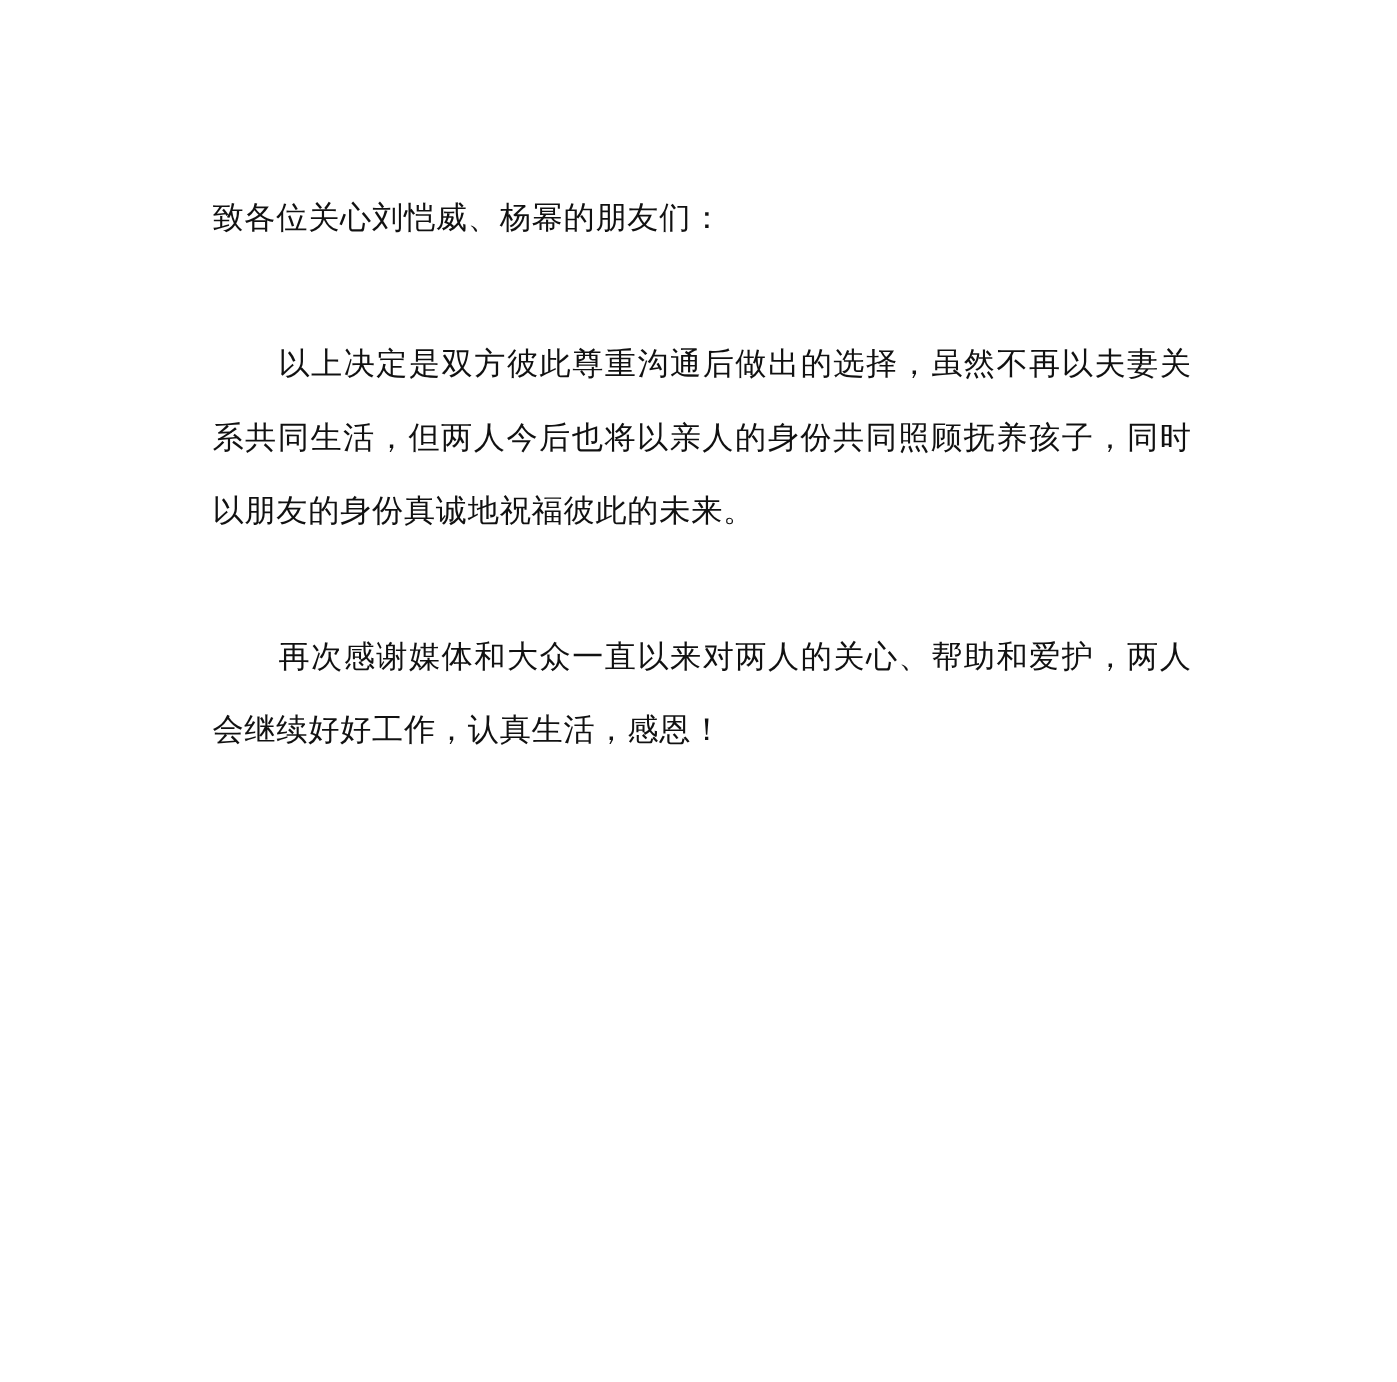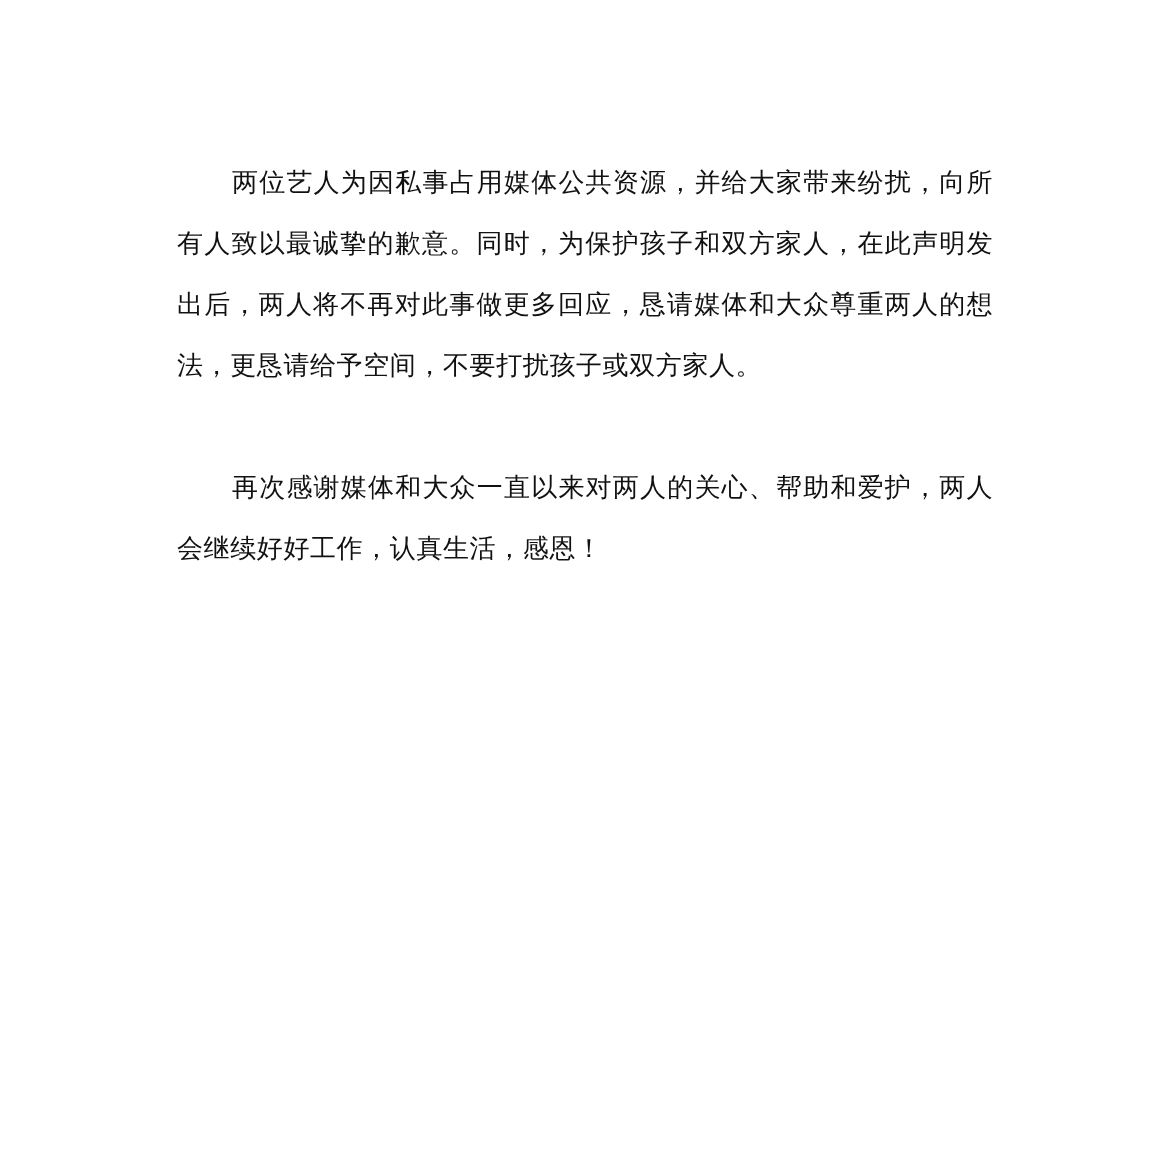--- a/index.html
+++ b/index.html
@@ -35,15 +35,16 @@
       text-align-last: left;
     }
     .para:last-child {
       margin-bottom: 0;
     }
   </style>
 </head>
 <body>
 
 <div class="page">
-  <p class="para">两位艺人为因私事占用媒体公共资源，并给大家带来纷扰，向所有人致以最诚挚的歉意。同时，为保护孩子和双方家人，在此声明发出后，两人将不再对此事做更多回应，恳请媒体和大众尊重两人的想法，更恳请给予空间，不要打扰孩子或双方家人。</p>
+  <p class="salutation">致各位关心刘恺威、杨幂的朋友们：</p>
+  <p class="para">以上决定是双方彼此尊重沟通后做出的选择，虽然不再以夫妻关系共同生活，但两人今后也将以亲人的身份共同照顾抚养孩子，同时以朋友的身份真诚地祝福彼此的未来。</p>
   <p class="para">再次感谢媒体和大众一直以来对两人的关心、帮助和爱护，两人会继续好好工作，认真生活，感恩！</p>
 </div>
 
 </body></html>

